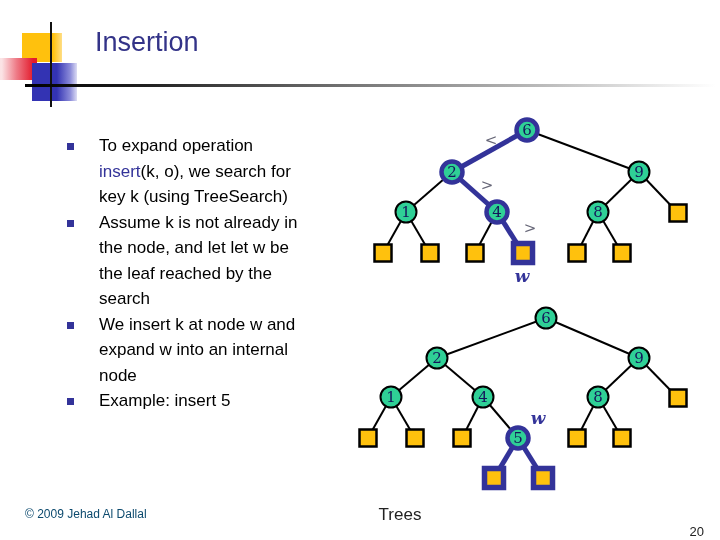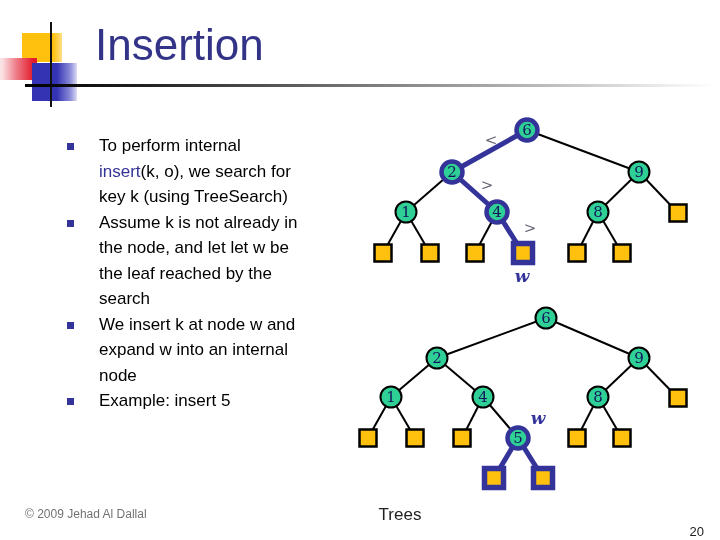--- a/index.html
+++ b/index.html
@@ -10,55 +10,55 @@
   
   .logo-yellow{position:absolute;left:22px;top:33px;width:40px;height:29px;
     background:linear-gradient(90deg,#FFC10D 78%,#FFDE87);}
   .logo-red{position:absolute;left:0px;top:58px;width:37px;height:22px;
     background:linear-gradient(270deg,#E31B2C 10%,#EE7A86 55%,#FBE3E5 95%);}
   .logo-blue{position:absolute;left:32px;top:63px;width:45px;height:38px;
     background:linear-gradient(90deg,#3333B3 55%,#8C8CD9 85%,#DCDCF4);}
   .logo-vline{position:absolute;left:50px;top:22px;width:2px;height:85px;background:#111;}
   .title-rule{position:absolute;left:25px;top:84px;width:691px;height:3px;
     background:linear-gradient(90deg,#000 0%,#222 18%,#777 48%,#bbb 75%,#eee 93%,#fff 100%);}
-  .slide-title{position:absolute;left:95px;top:20px;font-size:44px;color:#333388;}
+  .slide-title{position:absolute;left:95px;top:27px;font-size:27px;color:#333388;}
   
   .bullets{position:absolute;left:67px;top:133px;width:300px;}
   .bullet{display:flex;margin:0;}
   .bullet .marker{flex:none;width:7px;height:7px;background:#333399;margin:10px 25px 0 0;}
   .bullet .text{font-size:17px;line-height:25.5px;color:#000;white-space:pre-line;}
   .kw{color:#333399;}
   
   .tree-svg{position:absolute;left:350px;top:112px;}
   .node-value{font-family:"DejaVu Serif",serif;font-size:15px;fill:#14145A;text-anchor:middle;}
   .cmp-label{font-family:"DejaVu Serif",serif;font-size:15px;fill:#666677;text-anchor:middle;}
   .w-label{font-family:"DejaVu Serif",serif;font-size:17px;font-style:italic;font-weight:bold;
     fill:#333399;text-anchor:middle;}
   
-  .footer-left{position:absolute;left:25px;top:507px;font-size:12px;color:#737373;text-align:center;}
+  .footer-left{position:absolute;left:25px;top:507px;font-size:12px;color:#0c4a6e;text-align:center;}
   .footer-center{position:absolute;left:300px;top:505px;width:200px;text-align:center;font-size:17px;color:#222;}
   .footer-right{position:absolute;right:16px;top:524px;font-size:13px;color:#222;}
 </style>
 </head>
 <body>
 
 <div>
   <div class="logo-yellow"></div>
   <div class="logo-red"></div>
   <div class="logo-blue"></div>
   <div class="logo-vline"></div>
 </div>
 <div class="title-rule"></div>
 
 <div class="slide-title">Insertion</div>
 
 <div class="bullets">
   <div class="bullet">
     <span class="marker"></span>
-    <span class="text"><span>To perform internal
+    <span class="text"><span>To expand operation
 </span><span class="kw">insert</span><span>(k, o), we search for
 key k (using TreeSearch)</span></span>
   </div>
   <div class="bullet">
     <span class="marker"></span>
     <span class="text">Assume k is not already in
 the node, and let let w be
 the leaf reached by the
 search</span>
   </div>

